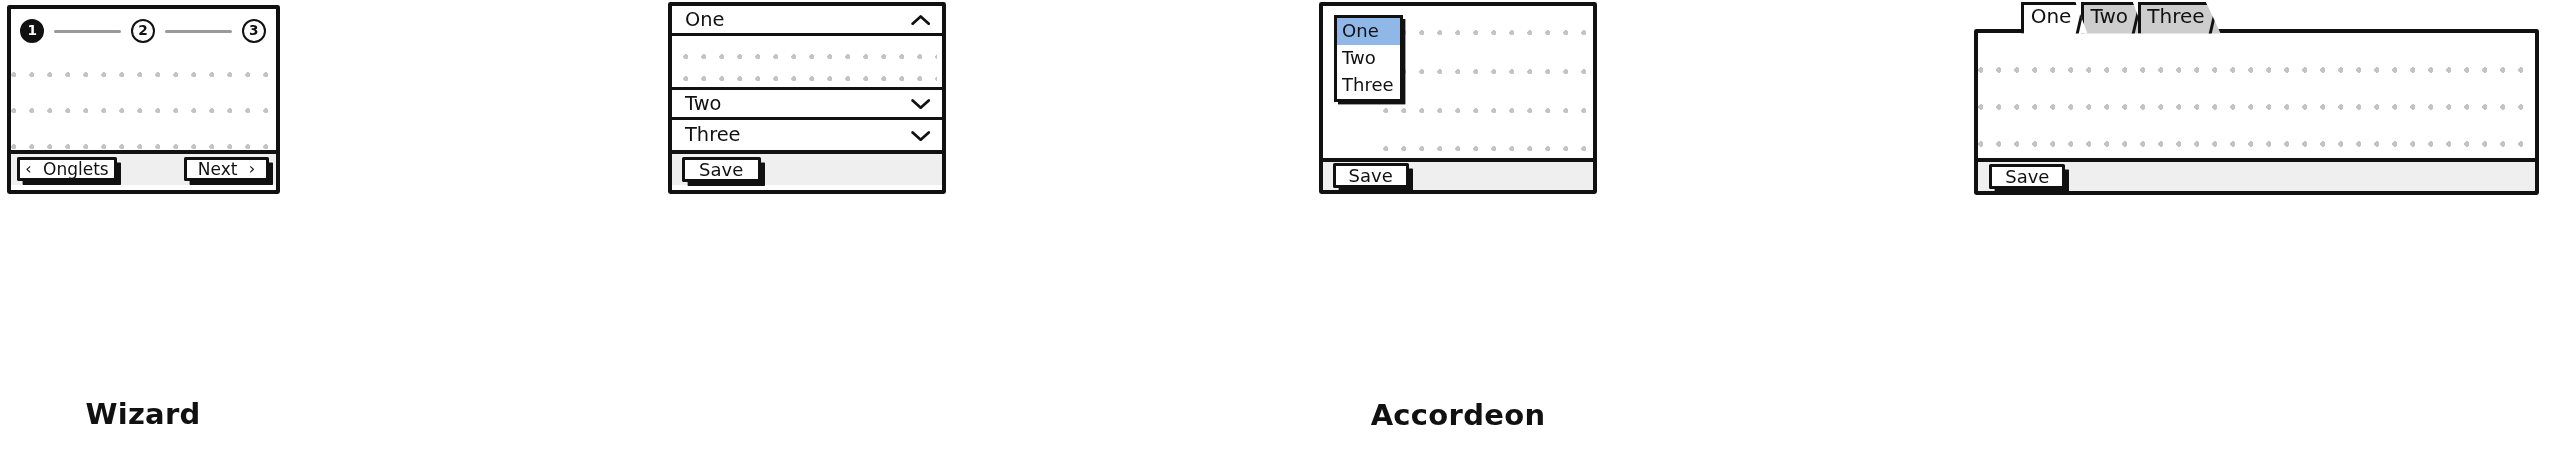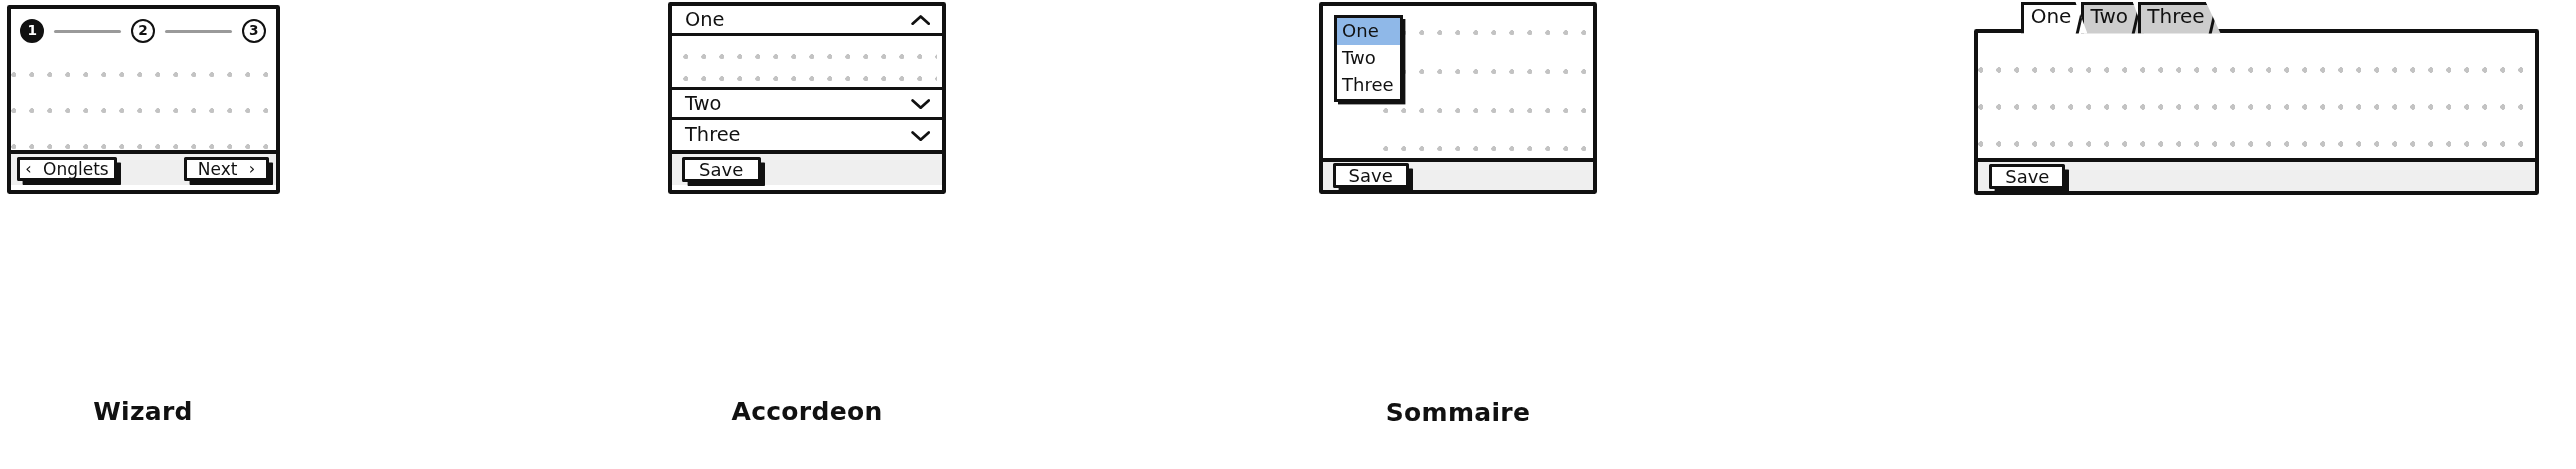--- a/index.html
+++ b/index.html
@@ -50,21 +50,21 @@
     background-image: radial-gradient(circle at 2.8px 2.8px, #c3c3c3 2.6px, transparent 2.7px);
     background-size: 18px 5.6px;
     background-repeat: repeat-x;
   }
   .dots.inset { left: 60px; width: calc(100% - 60px); }
 
   
   .caption {
     position: absolute;
     text-align: center;
-    font-size: 25px;
+    font-size: 29px;
     font-weight: 700;
     color: #111111;
     letter-spacing: 0.3px;
     white-space: nowrap;
   }
 
   
   .btn {
     position: relative;
     display: inline-flex;
@@ -360,21 +360,20 @@
         </span>
       </div>
     </div>
 
     <div class="panel-footer">
       <button class="btn">
         <span>Save</span>
       </button>
     </div>
   </div>
-  <div class="caption" id="cap-accordeon">Accordeon</div>
 
   <div class="panel" id="sommaire">
     <div class="panel-body">
 
       <div class="dots inset dots-1"></div>
       <div class="dots inset dots-2"></div>
       <div class="dots inset dots-3"></div>
       <div class="dots inset dots-4"></div>
 
       <div class="listbox">
@@ -383,21 +382,21 @@
         <div class="listbox-item">Three</div>
       </div>
     </div>
 
     <div class="panel-footer">
       <button class="btn">
         <span>Save</span>
       </button>
     </div>
   </div>
-  <div class="caption" id="cap-sommaire">Sommaire</div>
+  <div class="caption" id="cap-sommaire">Accordeon</div>
 
   <div id="onglets-wrap">
 
     <div class="tabstrip">
       <div class="tab active">
         <span>One</span>
         <span class="tab-slash"></span>
       </div>
       <div class="tab inactive">
         <span>Two</span>

